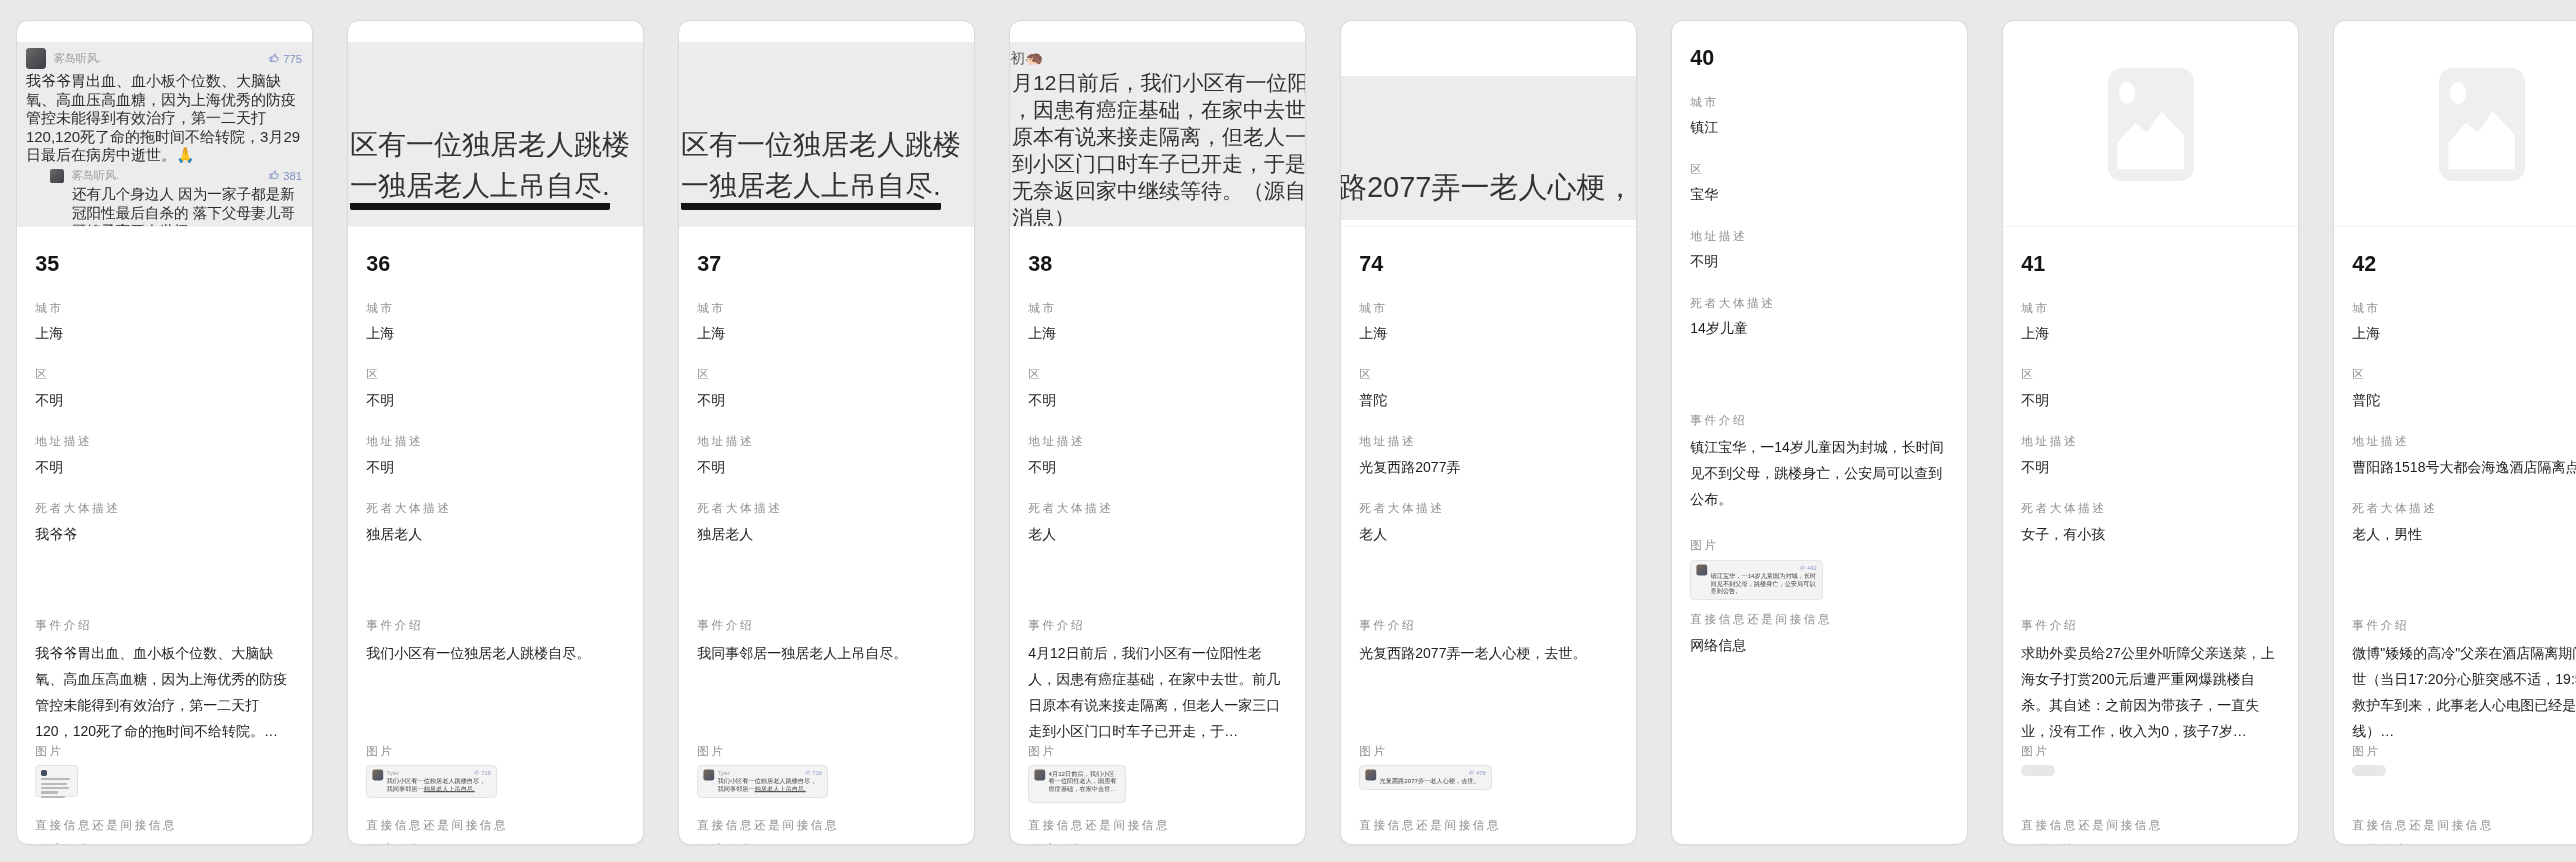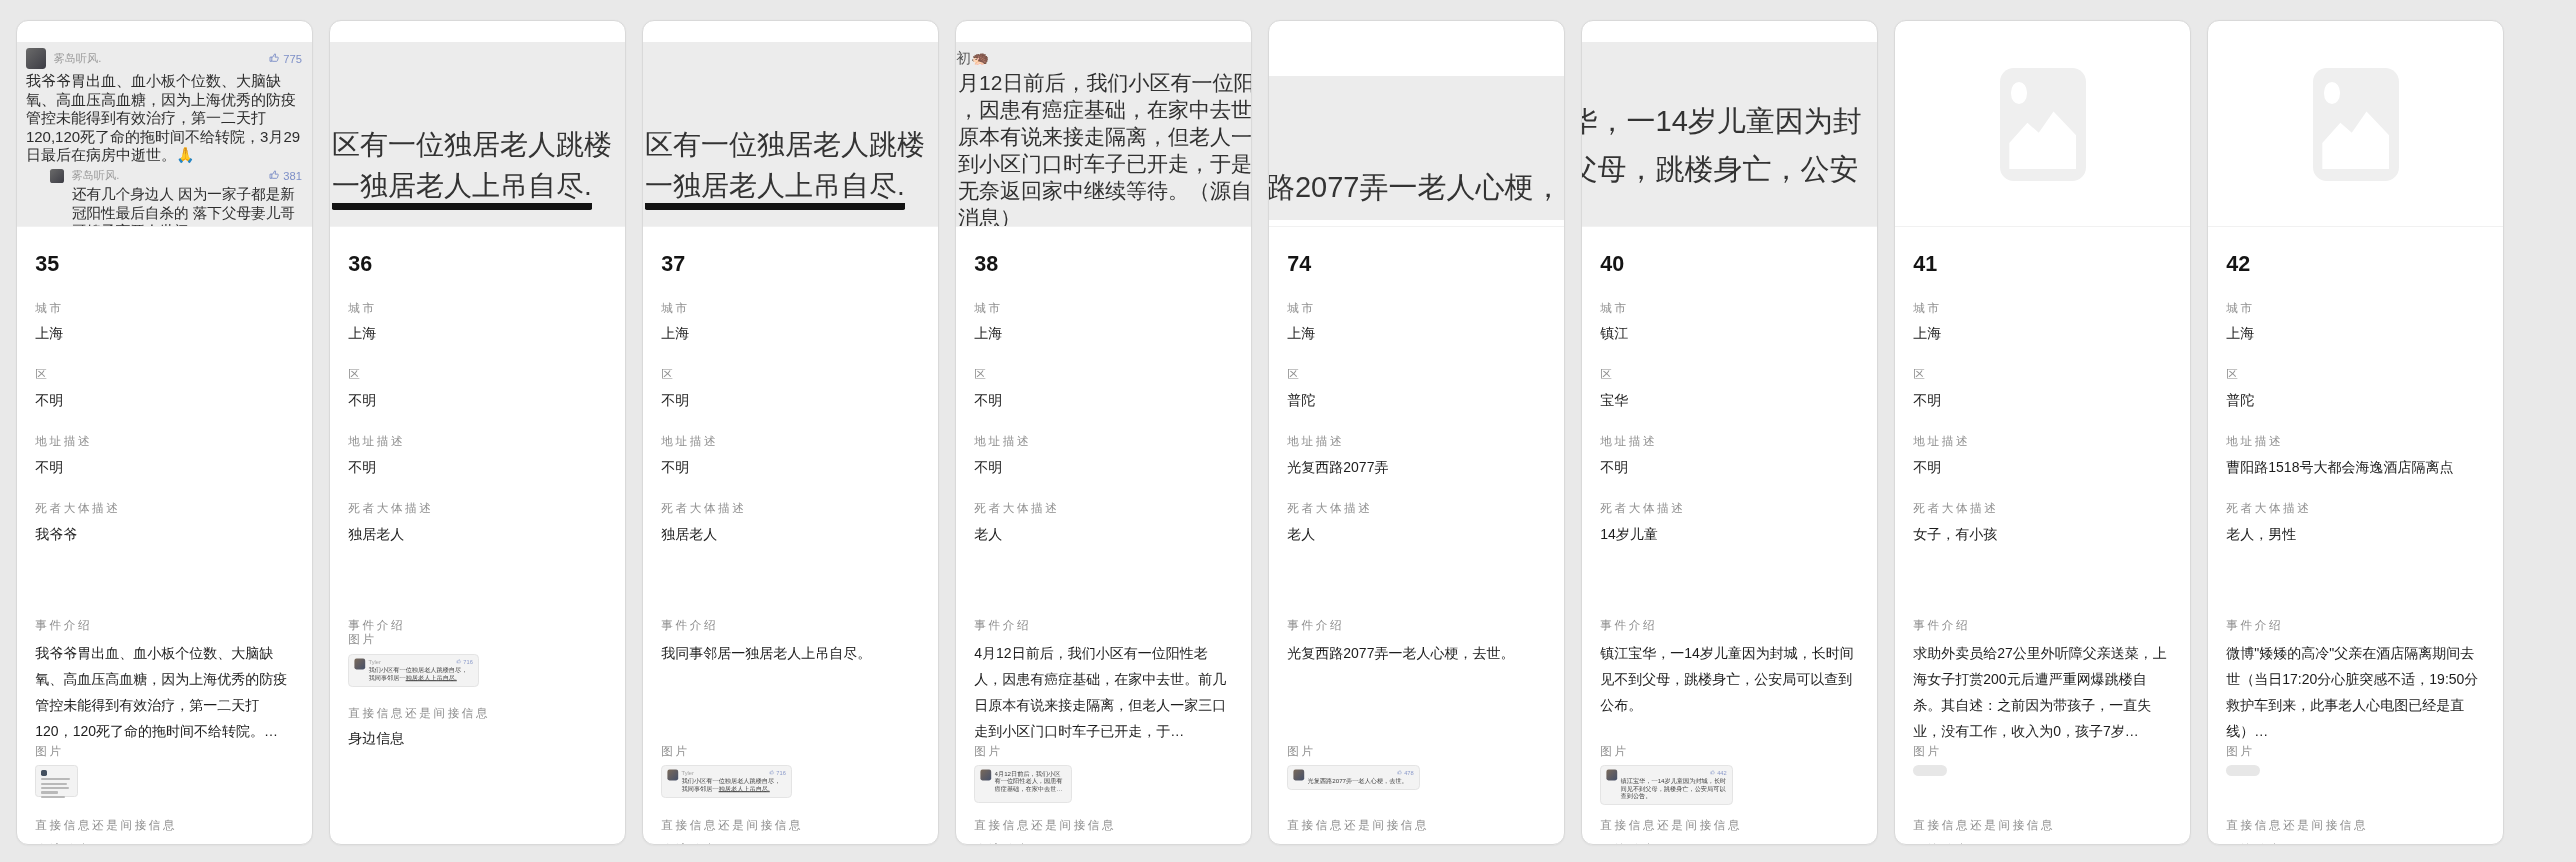--- a/index.html
+++ b/index.html
@@ -1,17 +1,17 @@
 <!DOCTYPE html>
 <html style="font-size:13.8px"><head>
 <meta charset="utf-8">
 <style>
   html,body{margin:0;padding:0;width:2576px;height:862px;overflow:hidden;
     background:#e9e9e9;font-family:"Liberation Sans","DejaVu Sans",sans-serif;}
-  .board{display:flex;gap:16px;padding:20px 0 0 16.3px;align-items:flex-start;}
+  .board{display:flex;gap:34px;padding:20px 0 0 16.3px;align-items:flex-start;}
   .card{width:297px;min-width:297px;height:825px;background:#fff;border:0.9px solid #d9d9d9;
     border-radius:12px;box-sizing:border-box;overflow:hidden;box-shadow:0 0.9px 1.7px rgba(0,0,0,.04);}
   .card-media{margin-top:20.6px;height:184px;overflow:hidden;position:relative;
     border-bottom:0.9px solid #f1f1f1;background:#fff;}
   .card-media--gray{background:#ececec;}
   .content{padding:0 18px;}
   .num{margin-top:24px;font-size:21.5px;font-weight:600;color:#141414;line-height:26px;}
   .field{margin-top:23px;}
   .f-city{margin-top:24px;}
   .f-label{font-size:11.6px;color:#8e8e8e;letter-spacing:2.6px;line-height:13.8px;}
@@ -164,20 +164,21 @@
       <div class="field">
         <div class="f-label">地址描述</div>
         <div class="f-value">不明</div>
       </div>
       <div class="field f-deceased">
         <div class="f-label">死者大体描述</div>
         <div class="f-value">独居老人</div>
       </div>
       <div class="field f-event">
         <div class="f-label">事件介绍</div>
+        <div class="f-value f-value--event">我们小区有一位独居老人跳楼自尽。</div>
       </div>
       <div class="field f-image">
         <div class="f-label">图片</div>
         <div class="thumb-zone">
             <div class="thumb-post" style="width: 129px; height: 31px;">
               <div class="thumb-mini" style="width: 215px;">
                 <div class="tm-avatar"></div>
                 <div class="tm-col">
                   <div class="tm-head">
                     <span class="tm-name">Tyler</span>
@@ -364,26 +365,20 @@
           </div>
       </div>
       <div class="field f-direct">
         <div class="f-label">直接信息还是间接信息</div>
         <div class="f-value">不明</div>
       </div>
     </div>
   </article>
 
   <article class="card">
-    <div class="card-media card-media--gray">
-        <div class="media-bigtext2">
-          <div class="bt2-line">华，一14岁儿童因为封</div>
-          <div class="bt2-line">父母，跳楼身亡，公安</div>
-        </div>
-      </div>
     <div class="content">
       <div class="num">40</div>
       <div class="field f-city">
         <div class="f-label">城市</div>
         <div class="f-value">镇江</div>
       </div>
       <div class="field">
         <div class="f-label">区</div>
         <div class="f-value">宝华</div>
       </div>

